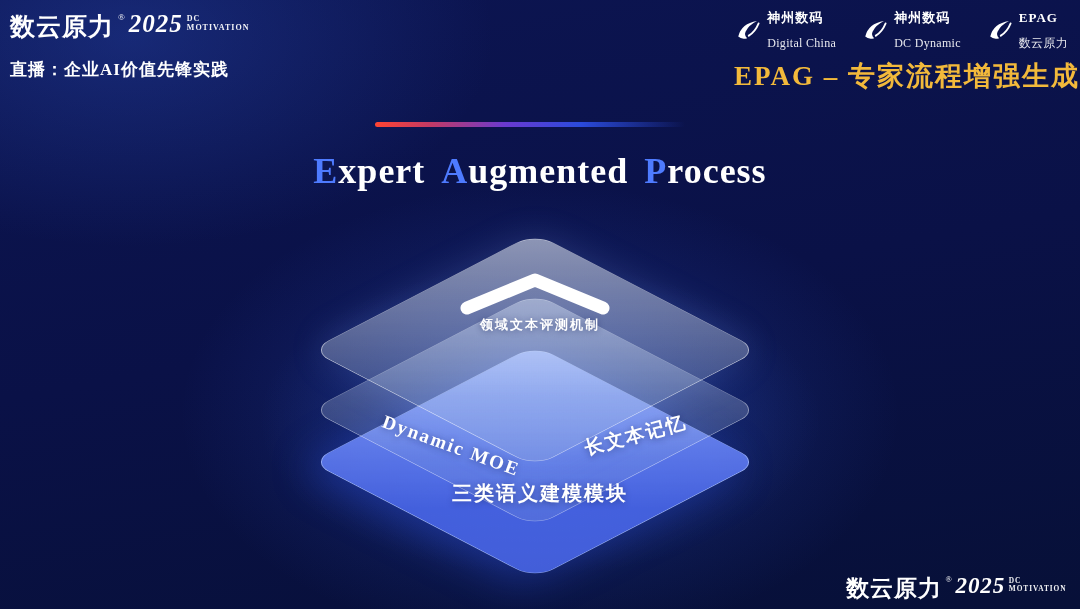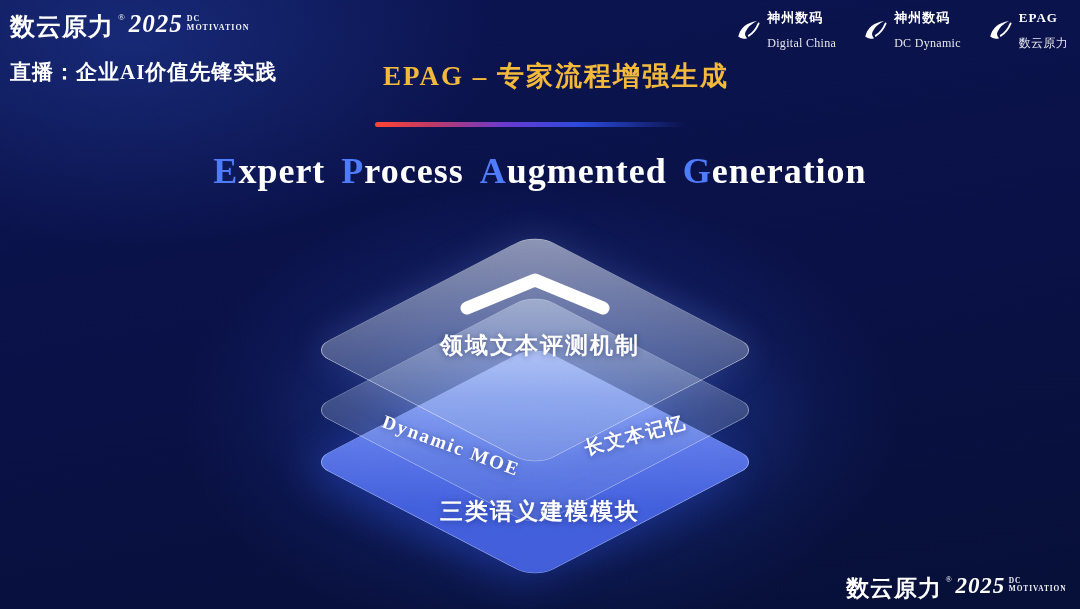--- a/index.html
+++ b/index.html
@@ -20,22 +20,22 @@
   .brand { display:flex; align-items:flex-start; gap:4px; white-space:nowrap; }
   .brand-name { font-size:25px; font-weight:800; letter-spacing:1px; }
   .brand-reg { font-size:9px; margin-top:2px; }
   .brand-year { font-size:25px; font-weight:800; font-style:italic; letter-spacing:1px; }
   .brand-stack { display:flex; flex-direction:column; justify-content:center; margin-top:4px; }
   .brand-stack i { font-style:normal; font-size:8px; font-weight:700; letter-spacing:1px; line-height:1.15; opacity:.95; }
   .brand-topleft { position:absolute; left:10px; top:10px; }
   .brand-footer { position:absolute; right:14px; bottom:6px; transform:scale(.92); transform-origin:bottom right; }
 
   
-  .live-label { position:absolute; left:10px; top:58px; font-size:21px; font-weight:800; letter-spacing:1px; }
-  .slide-title { position:absolute; left:0; top:58px; width:100%; text-align:center; font-size:27px; font-weight:800; letter-spacing:2px; color:#F2B93B;padding-left:32px; }
+  .live-label { position:absolute; left:10px; top:58px; font-size:17px; font-weight:800; letter-spacing:1px; }
+  .slide-title { position:absolute; left:0; top:58px; width:100%; text-align:right; font-size:27px; font-weight:800; letter-spacing:2px; color:#F2B93B;padding-left:32px; }
 
   .gradient-line {
     position:absolute; left:375px; top:122px; width:310px; height:5px; border-radius:3px;
     background:linear-gradient(90deg,#ff4432 0%, #c13a66 18%, #6a3ad0 42%, #2b4bdc 66%, rgba(30,70,200,0) 100%);
   }
 
   .main-title { position:absolute; left:0; top:150px; width:100%; display:flex; justify-content:center; gap:16px;
     font-size:36px; font-weight:600; letter-spacing:1px;text-align:center; }
   .main-title .cap { color:#4E7BFF; font-weight:700; }
 
@@ -62,24 +62,24 @@
     border:1px solid rgba(255,255,255,0.4); }
   .layer-bottom { top:303px; z-index:1;
     background:linear-gradient(135deg, rgba(138,165,255,0.96) 0%, rgba(76,106,240,0.86) 70%);
     border:1px solid rgba(185,205,255,0.6);
     box-shadow:0 18px 50px rgba(40,70,200,0.45); }
 
   .chevron { position:absolute; left:455px; top:268px; width:160px; z-index:4; }
 
   .lbl { position:absolute; z-index:4; font-weight:700; letter-spacing:2px;
     text-shadow:0 1px 6px rgba(10,20,70,0.45); white-space:nowrap; }
-  .lbl-top    { left:50%; top:330px; transform:translateX(-50%); font-size:23px; }
+  .lbl-top    { left:50%; top:316px; transform:translateX(-50%); font-size:13px; }
   .lbl-dyn    { left:383px; top:410px; font-size:19px; transform:rotate(20deg); transform-origin:left center; letter-spacing:2px; }
   .lbl-long   { left:585px; top:436px; font-size:19px; transform:rotate(-15deg); transform-origin:left center; }
-  .lbl-bottom { left:50%; top:496px; transform:translateX(-50%); font-size:23px; }
+  .lbl-bottom { left:50%; top:480px; transform:translateX(-50%); font-size:20px; }
 </style>
 </head>
 <body>
 
 <div class="stage">
 
   <div class="brand brand-topleft">
     <span class="brand-name">数云原力</span>
     <span class="brand-reg">®</span>
     <span class="brand-year">2025</span>
@@ -123,23 +123,22 @@
         <span class="partner-name">EPAG</span>
         <span class="partner-sub">数云原力</span>
       </span>
     </div>
   </div>
 
   <div class="gradient-line"></div>
 
   <h1 class="main-title">
     <span><span class="cap">E</span><span>xpert</span></span>
+    <span><span class="cap">A</span><span>ugmented</span></span>
     <span><span class="cap">P</span><span>rocess</span></span>
-    <span><span class="cap">A</span><span>ugmented</span></span>
-    <span><span class="cap">G</span><span>eneration</span></span>
   </h1>
 
   <div class="glow"></div>
 
   <div class="layer layer-bottom"></div>
   <div class="layer layer-mid"></div>
   <div class="layer layer-top"></div>
 
   <svg class="chevron" viewBox="0 0 160 52">
     <path d="M12 40 L80 12 L148 40" stroke="#fff" stroke-width="13" fill="none" stroke-linecap="round" stroke-linejoin="round"></path>

